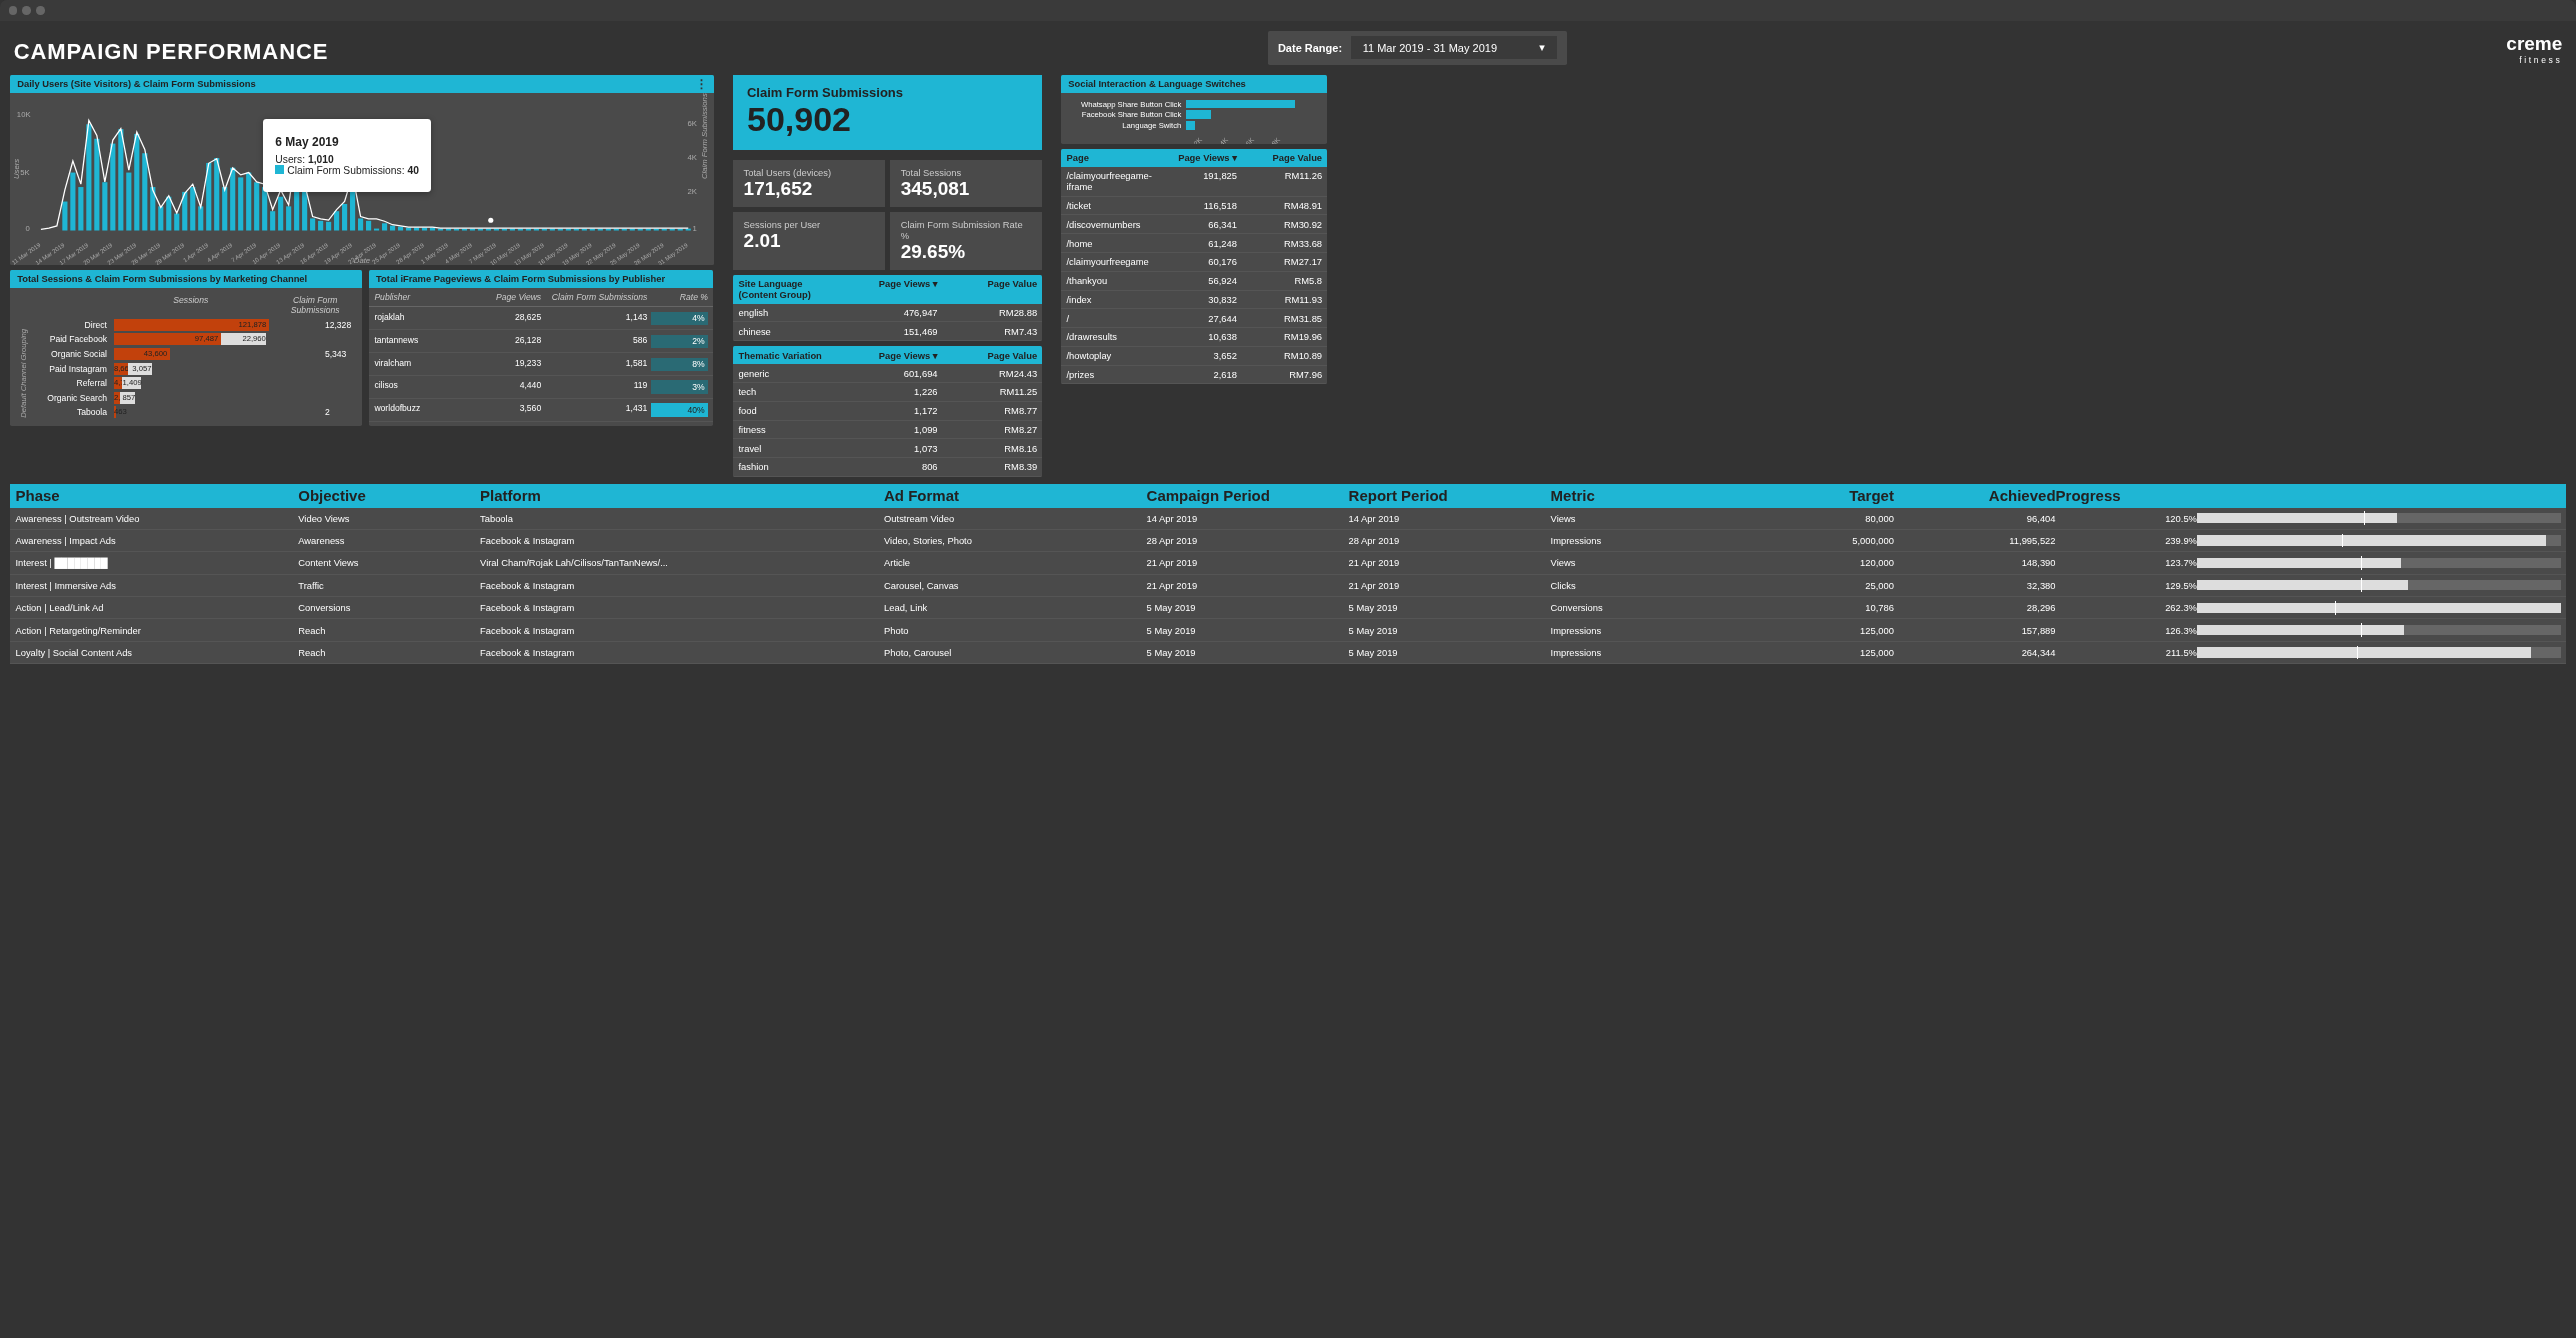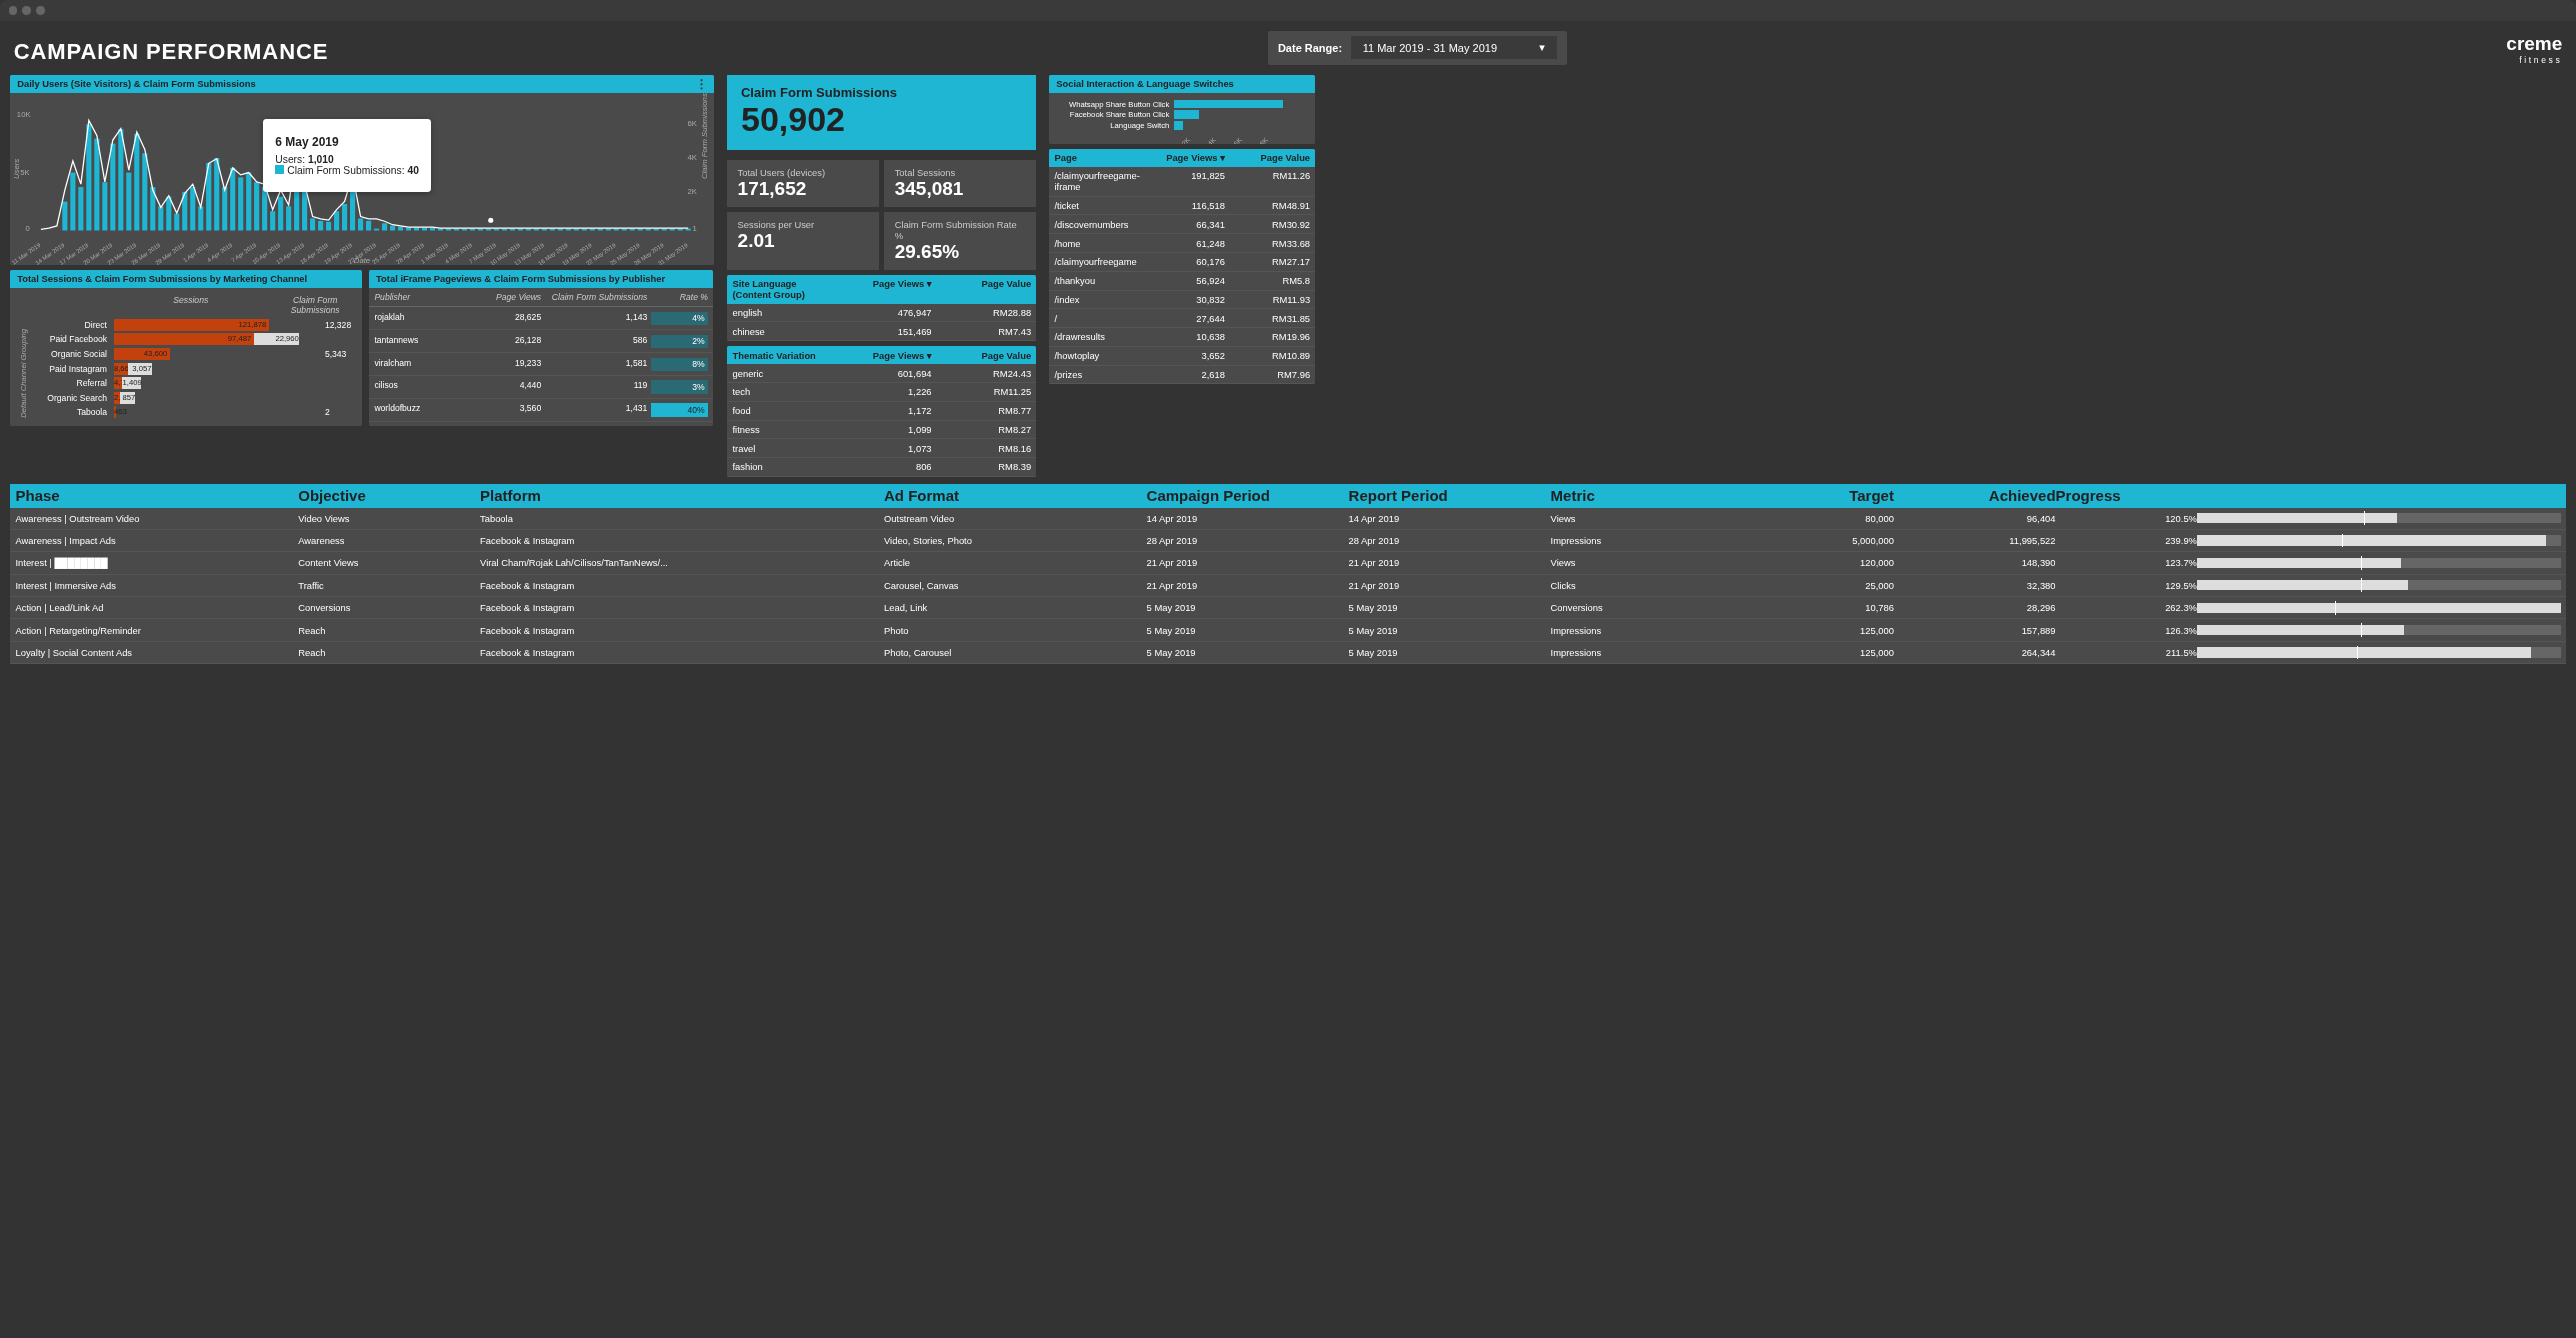--- a/index.html
+++ b/index.html
@@ -7,21 +7,21 @@
 .window{background:#333;border-radius:6.9px 6.9px 0 0;overflow:hidden}
 .titlebar{background:#3a3a3a;height:20.6px;display:flex;align-items:center;padding:0 8.6px;gap:5.2px}
 .dot{width:8.6px;height:8.6px;border-radius:50%;background:#666}
 .header{display:flex;align-items:flex-end;justify-content:space-between;padding:10.3px 13.7px}
 .title{font-size:22px;font-weight:700;letter-spacing:0.9px}
 .dr{display:flex;align-items:center;gap:8.6px;background:#4a4a4a;padding:5.2px 10.3px;border-radius:1.7px}
 .dr-label{font-weight:700;font-size:11px}
 .dr-sel{background:#3a3a3a;padding:5.2px 12px;min-width:206px;display:flex;justify-content:space-between;align-items:center;font-size:11px}
 .logo{font-size:19px;font-weight:700;text-align:right}
 .logo .small{font-size:8.6px;font-weight:400;display:block;letter-spacing:2.6px}
-.grid{display:grid;grid-template-columns:704px 309px 266px;gap:13px;padding:0 10.3px}
+.grid{display:grid;grid-template-columns:704px 309px 266px;gap:19px;padding:0 10.3px}
 .panel{background:#4a4a4a;border-radius:1.7px;overflow:hidden}
 .phead{background:#1fb6d4;color:#222;font-weight:700;font-size:9.4px;padding:3.4px 6.9px;position:relative}
 .phead .dots{position:absolute;right:6.9px;top:1.7px;font-size:12px;color:#333}
 .big-metric{background:#1fb6d4;color:#222;padding:10.3px 13.7px}
 .big-metric .lbl{font-size:13px;font-weight:600}
 .big-metric .val{font-size:34px;font-weight:700}
 .kpi-row{display:grid;grid-template-columns:1fr 1fr;gap:5.2px;margin-top:5.2px}
 .kpi{background:#4a4a4a;padding:6.9px 10.3px}
 .kpi .lbl{font-size:9.4px;color:#ccc}
 .kpi .val{font-size:19px;font-weight:700}
@@ -247,21 +247,21 @@
                     <div class="hbar-lbl">Direct</div>
                     <div class="hbar-track">
                       <div class="hbar-a" style="width:155px">121,878</div>
                       <div class="hbar-b" style="width:0px"></div>
                     </div>
                     <div class="hbar-ext">12,328</div>
                   </div>
                   <div class="hbar-row">
                     <div class="hbar-lbl">Paid Facebook</div>
                     <div class="hbar-track">
-                      <div class="hbar-a" style="width:140px">97,487</div>
+                      <div class="hbar-a" style="width:107px">97,487</div>
                       <div class="hbar-b" style="width:45px">22,960</div>
                     </div>
                     <div class="hbar-ext"></div>
                   </div>
                   <div class="hbar-row">
                     <div class="hbar-lbl">Organic Social</div>
                     <div class="hbar-track">
                       <div class="hbar-a" style="width:56px">43,600</div>
                       <div class="hbar-b" style="width:0px"></div>
                     </div>

